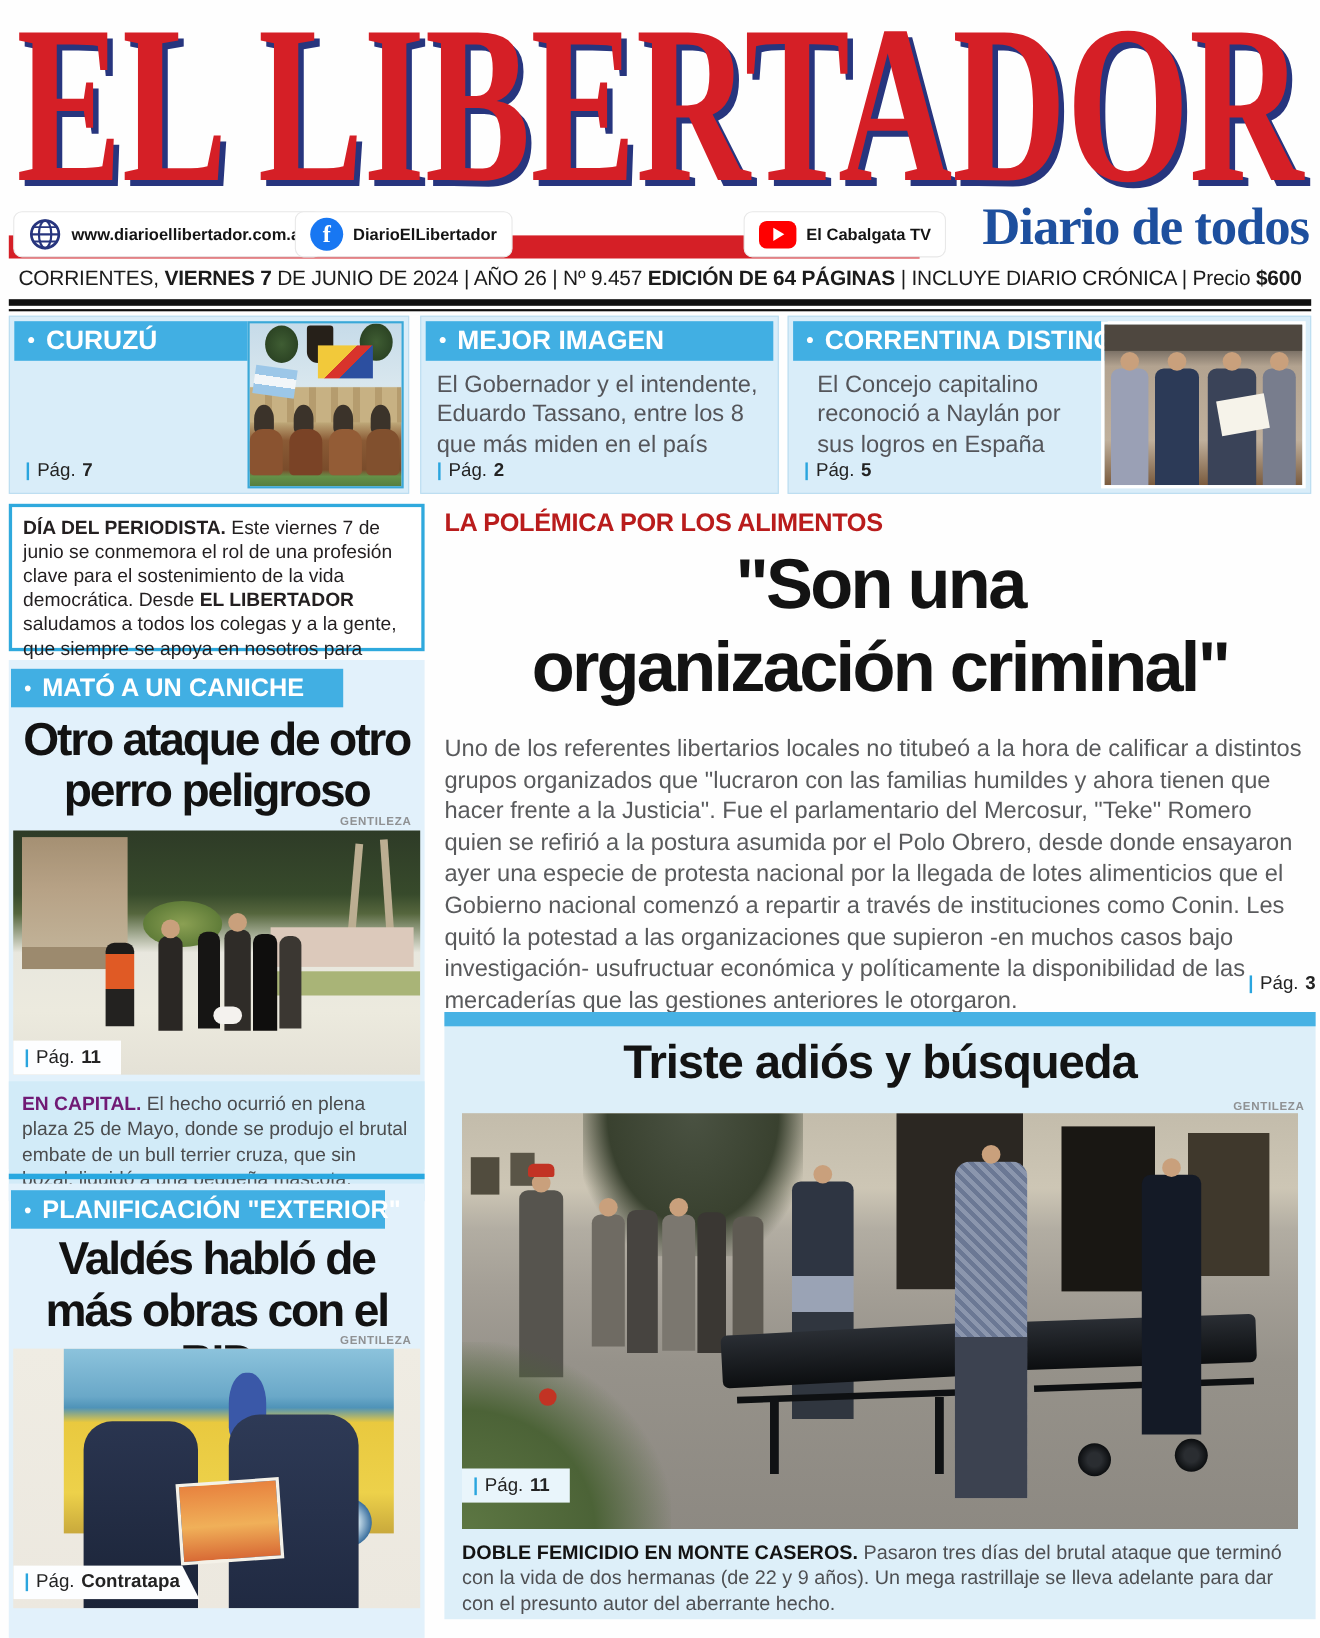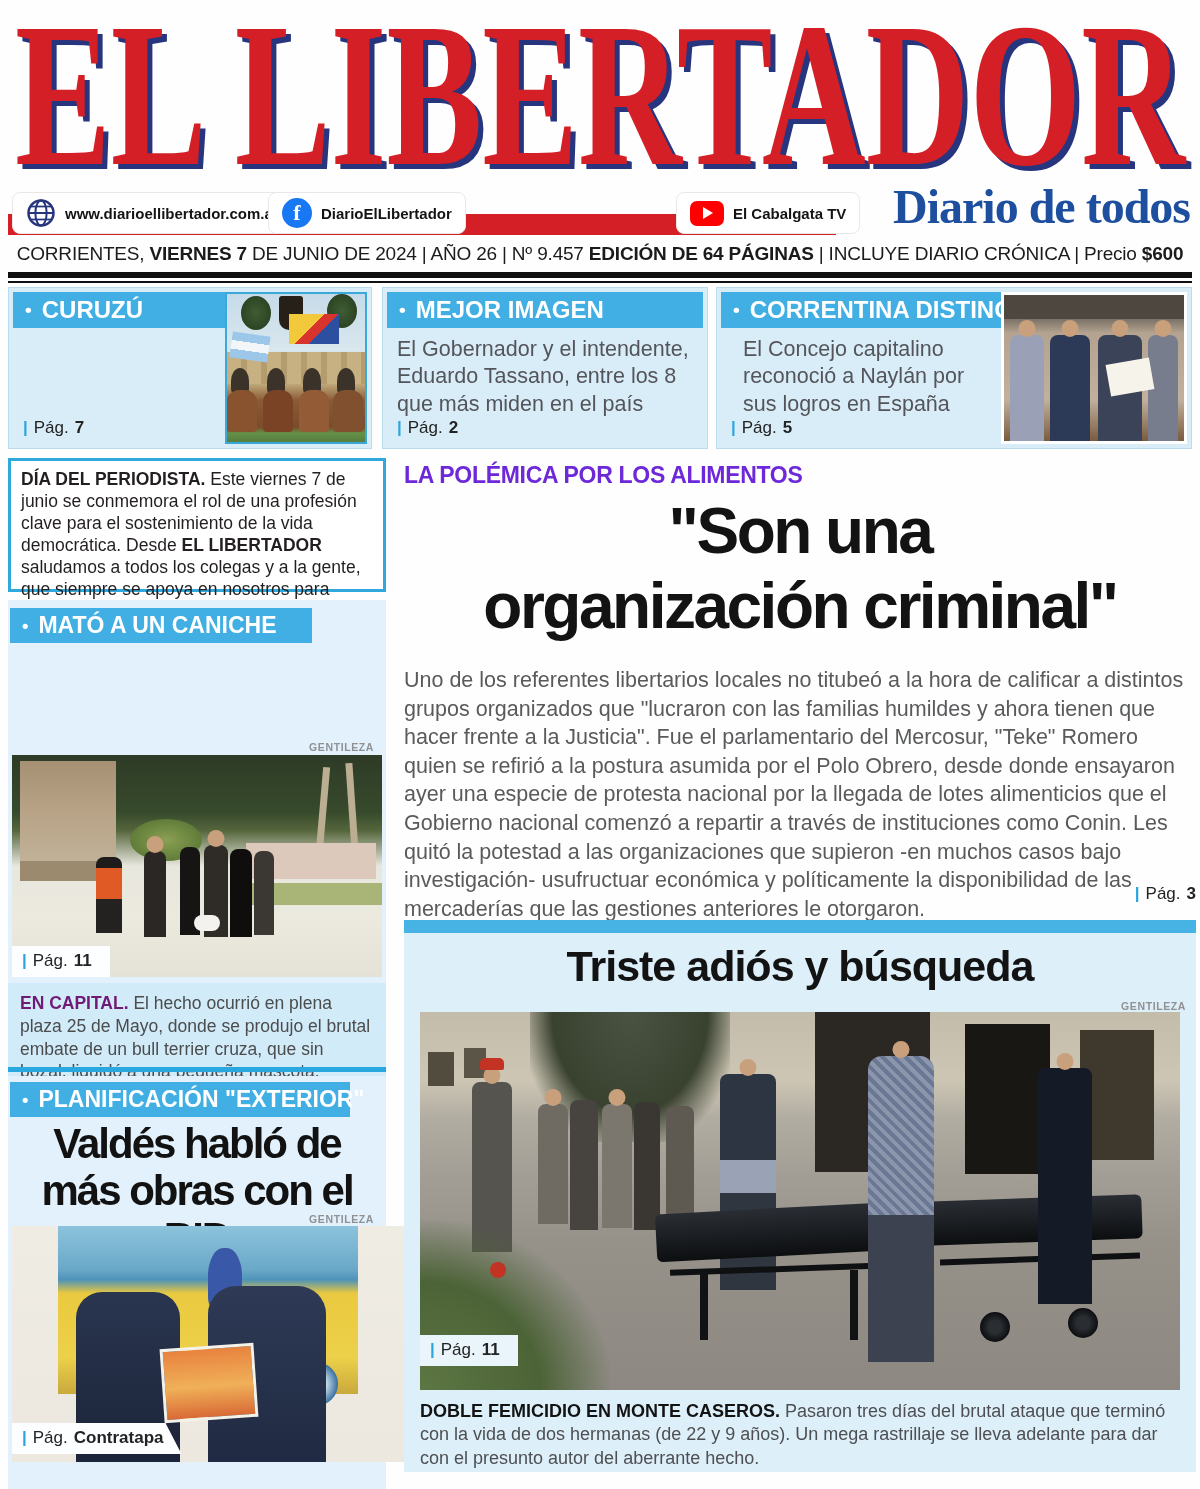--- a/index.html
+++ b/index.html
@@ -115,21 +115,21 @@
   .left-headline{position:absolute;left:0;width:100%;text-align:center;font-weight:800;
     font-size:42px;line-height:1.12;letter-spacing:-2px;color:#121212;}
   .panel-caniche .left-headline{top:48px;}
   .panel-planif .left-headline{top:44px;}
   .panel .credit{position:absolute;right:12px;}
   .panel-caniche .credit{top:141px;}
   .panel-planif .credit{top:137px;}
   #photo-perro{position:absolute;left:4px;top:155px;width:370px;height:222px;
     background:linear-gradient(180deg,#2e3b27 0%,#374a2b 26%,#55663d 34%,#e8e7de 50%,#eceade 74%,#e4e1d6 100%);}
   #photo-valdes{position:absolute;left:4px;top:150px;width:370px;height:236px;
-    background:linear-gradient(180deg,#efece3 0%,#ece8df 100%);padding-left:32px;}
+    background:linear-gradient(180deg,#efece3 0%,#ece8df 100%);}
   .caption-box{position:absolute;left:0;top:383px;width:100%;box-sizing:border-box;
     padding:9px 12px;background:#d2ebf8;font-size:17.5px;line-height:1.3;color:#4b4c4e;}
   .caption-box b{color:#701a75;}
   .label-flush{bottom:0;}
   .label-cut{bottom:8px;clip-path:polygon(0 0,calc(100% - 16px) 0,100% 100%,0 100%);}
 
   
   .p-mon{position:absolute;left:8px;top:6px;width:96px;height:120px;
     background:linear-gradient(180deg,#a59073 0%,#b7a286 40%,#c4b79d 100%);box-shadow:inset 0 -20px 0 #9c8a6e;}
   .p-bush{position:absolute;left:118px;top:64px;width:72px;height:42px;border-radius:50%;
@@ -155,21 +155,21 @@
   .v-w1{left:70px;top:138px;} .v-w2{left:282px;top:136px;}
   .v-fig{position:absolute;left:196px;top:22px;width:34px;height:62px;border-radius:45% 45% 20% 20%;background:#3a58a8;}
   .v-man1{left:64px;top:66px;width:104px;height:170px;border-radius:26px 26px 0 0;
     background:linear-gradient(180deg,#2a3550,#1b2438);}
   .v-man2{left:196px;top:60px;width:118px;height:176px;border-radius:28px 28px 0 0;
     background:linear-gradient(180deg,#2e3a56,#202a42);}
   .v-book{position:absolute;left:150px;top:120px;width:88px;height:68px;transform:rotate(-4deg);
     border:3px solid #f4f1e8;background:linear-gradient(180deg,#e8833f,#f0b059 55%,#d86a35);}
 
   
-  .kicker{position:absolute;left:404px;top:462px;font-size:23px;font-weight:600;color:#6d28d9;letter-spacing:-0.3px;}
+  .kicker{position:absolute;left:404px;top:462px;font-size:23px;font-weight:600;color:#b91c1c;letter-spacing:-0.3px;}
   .main-headline{position:absolute;left:404px;top:494px;width:792px;text-align:center;
     font-size:64px;font-weight:800;line-height:1.17;letter-spacing:-2.5px;color:#131313;}
   .main-body{position:absolute;left:404px;top:666px;width:792px;font-size:21.5px;line-height:1.33;color:#595a5c;}
   .main-pag{position:absolute;left:404px;top:884px;width:792px;text-align:right;}
 
   
   .triste{position:absolute;left:404px;top:920px;width:792px;height:552px;background:#ddeff9;}
   .triste-topbar{position:absolute;left:0;top:0;width:100%;height:13px;background:#47b2e4;}
   .triste-headline{position:absolute;left:0;top:22px;width:100%;text-align:center;
     font-size:43px;font-weight:800;letter-spacing:-1px;color:#131313;}
@@ -325,20 +325,24 @@
   <div class="main-body">Uno de los referentes libertarios locales no titubeó a la hora de calificar a distintos grupos organizados que "lucraron con las familias humildes y ahora tienen que hacer frente a la Justicia". Fue el parlamentario del Mercosur, "Teke" Romero quien se refirió a la postura asumida por el Polo Obrero, desde donde ensayaron ayer una especie de protesta nacional por la llegada de lotes alimenticios que el Gobierno nacional comenzó a repartir a través de instituciones como Conin. Les quitó la potestad a las organizaciones que supieron -en muchos casos bajo investigación- usufructuar económica y políticamente la disponibilidad de las mercaderías que las gestiones anteriores le otorgaron.</div>
   <div class="main-pag pagref">
     <span class="pipe">|</span><span class="plbl">Pág.</span><span class="pnum">3</span>
   </div>
 
   <div class="panel panel-caniche">
     <div class="tagbar">
       <span class="bullet">•</span>
       <span>MATÓ A UN CANICHE</span>
     </div>
+    <div class="left-headline">
+      <div>Otro ataque de otro</div>
+      <div>perro peligroso</div>
+    </div>
     <div class="credit">GENTILEZA</div>
     <div class="photo" id="photo-perro">
       <div class="p-mon"></div>
       <div class="p-bush"></div>
       <div class="p-trunk1"></div>
       <div class="p-trunk2"></div>
       <div class="p-bldg"></div>
       <div class="p-grass"></div>
       <div class="p-vest"></div>
       <div class="ph-fig p-f1 with-head"></div>

